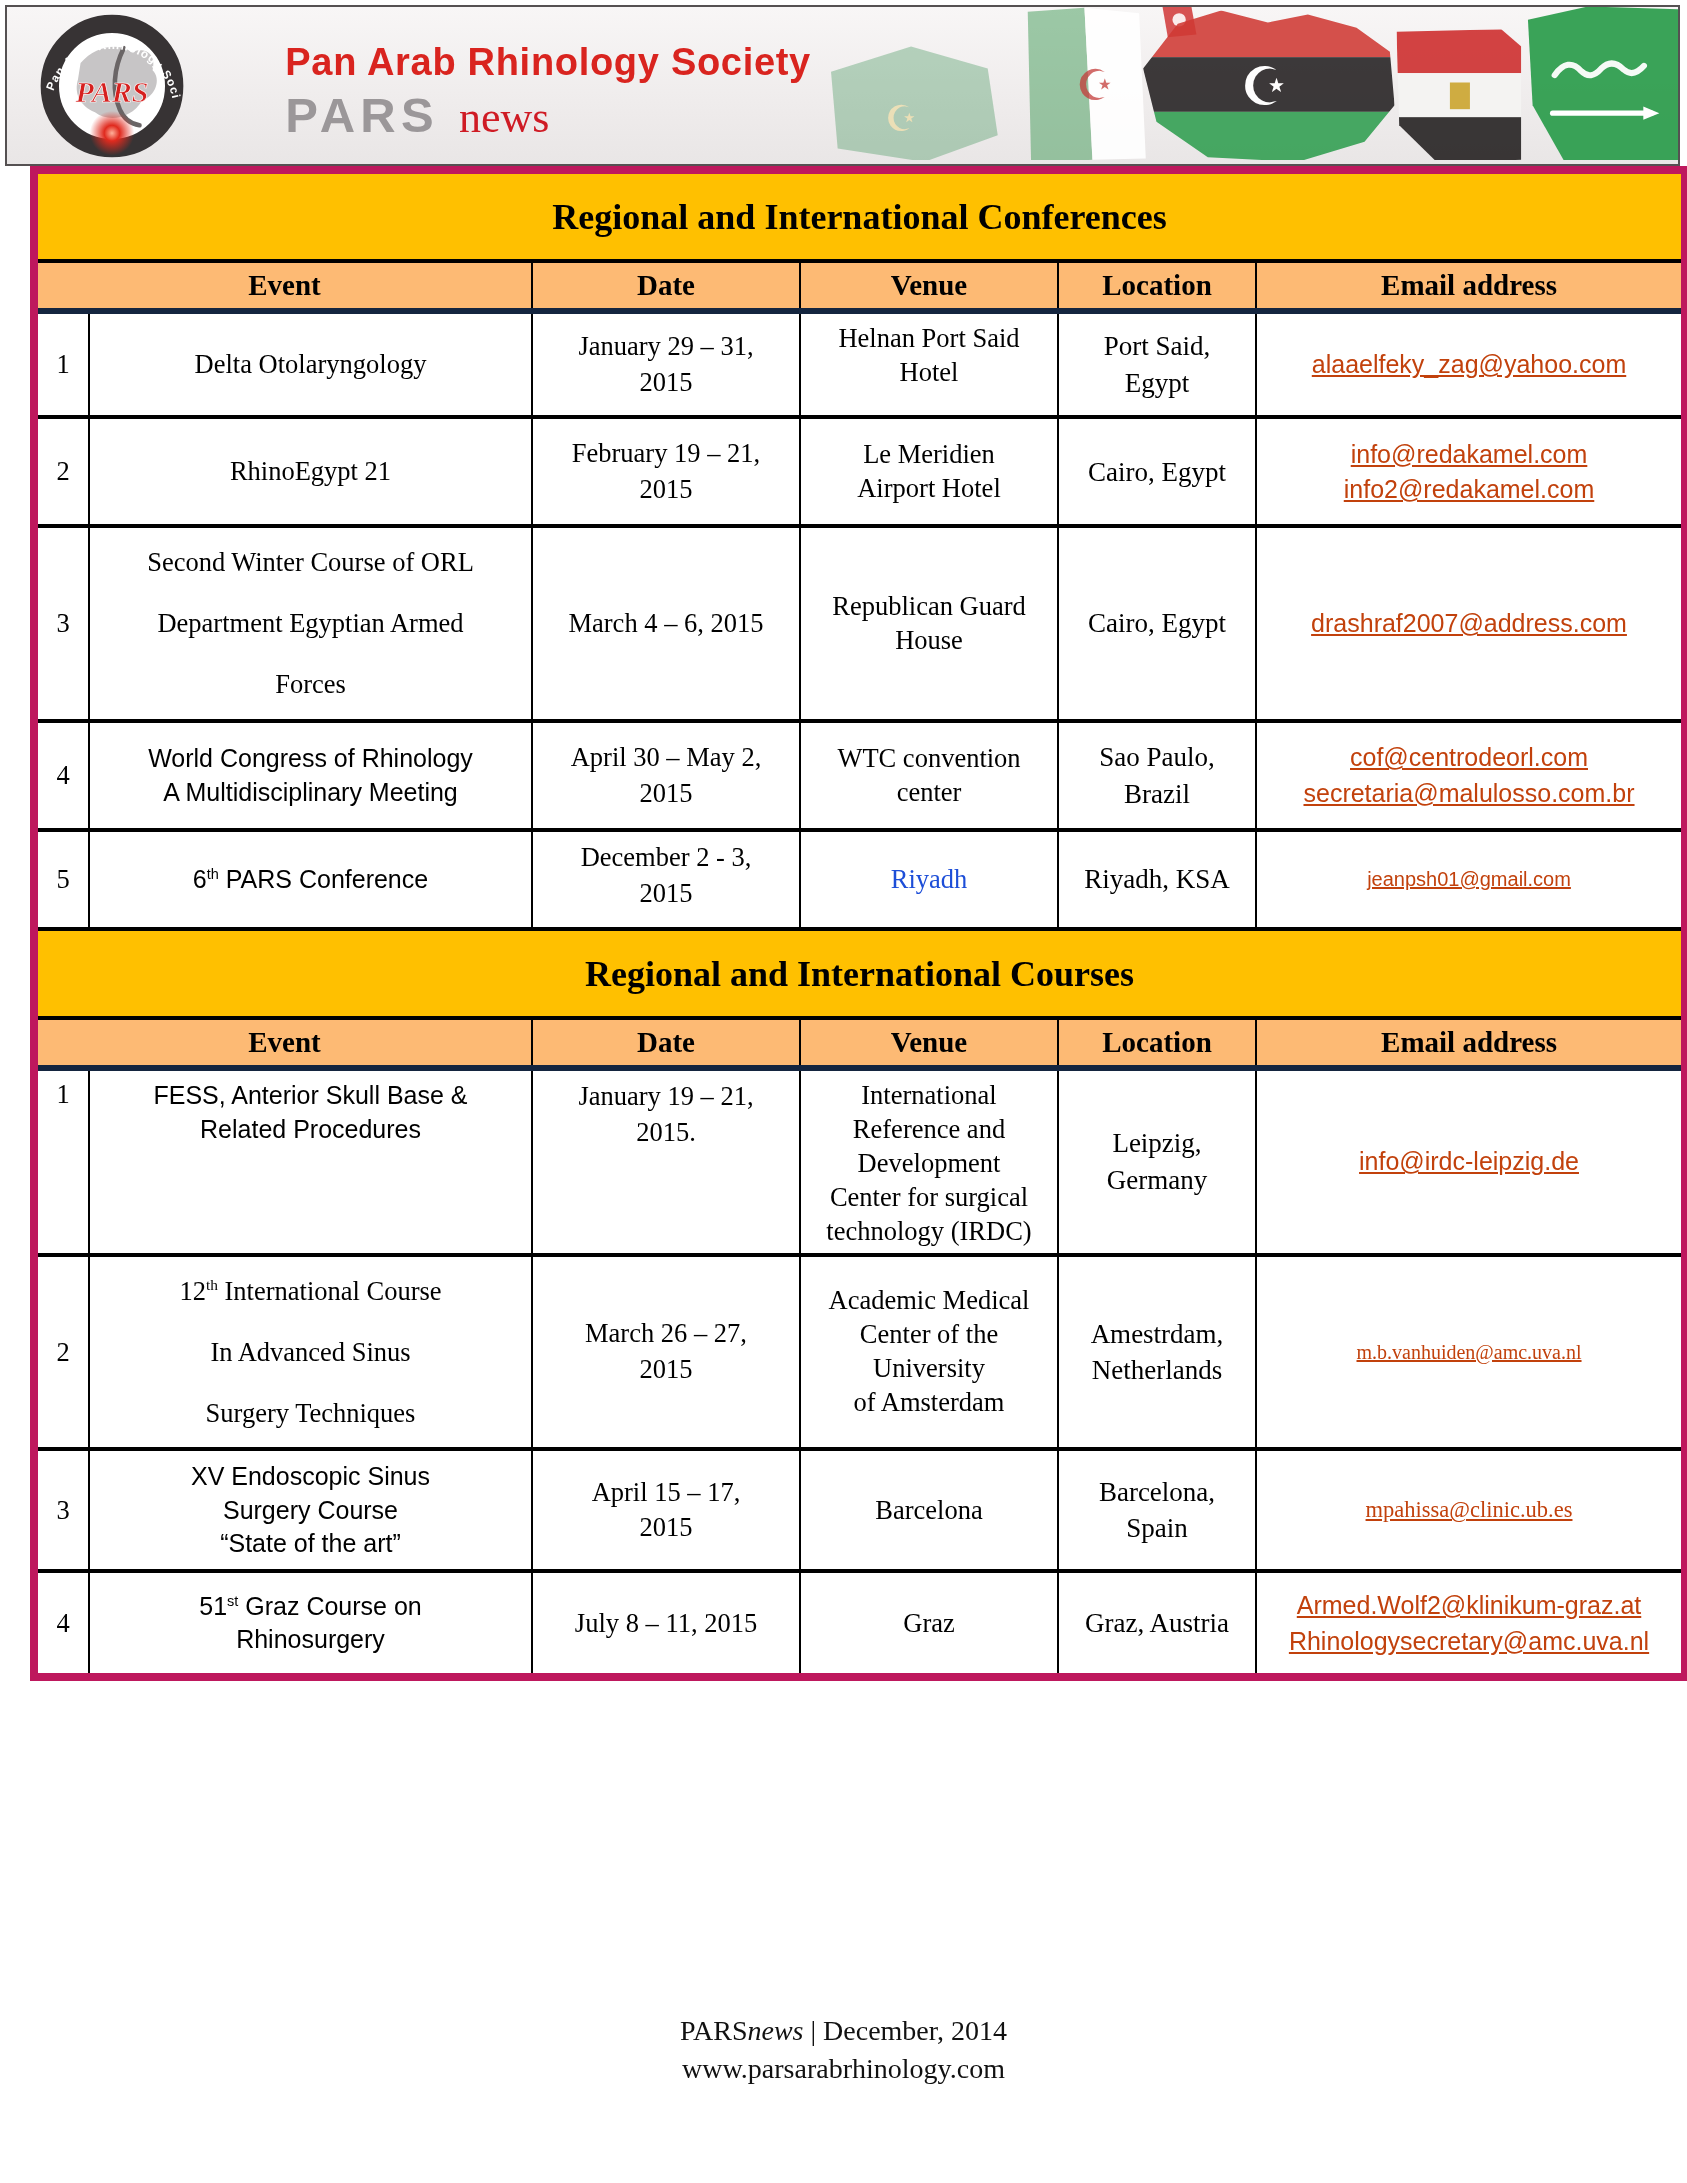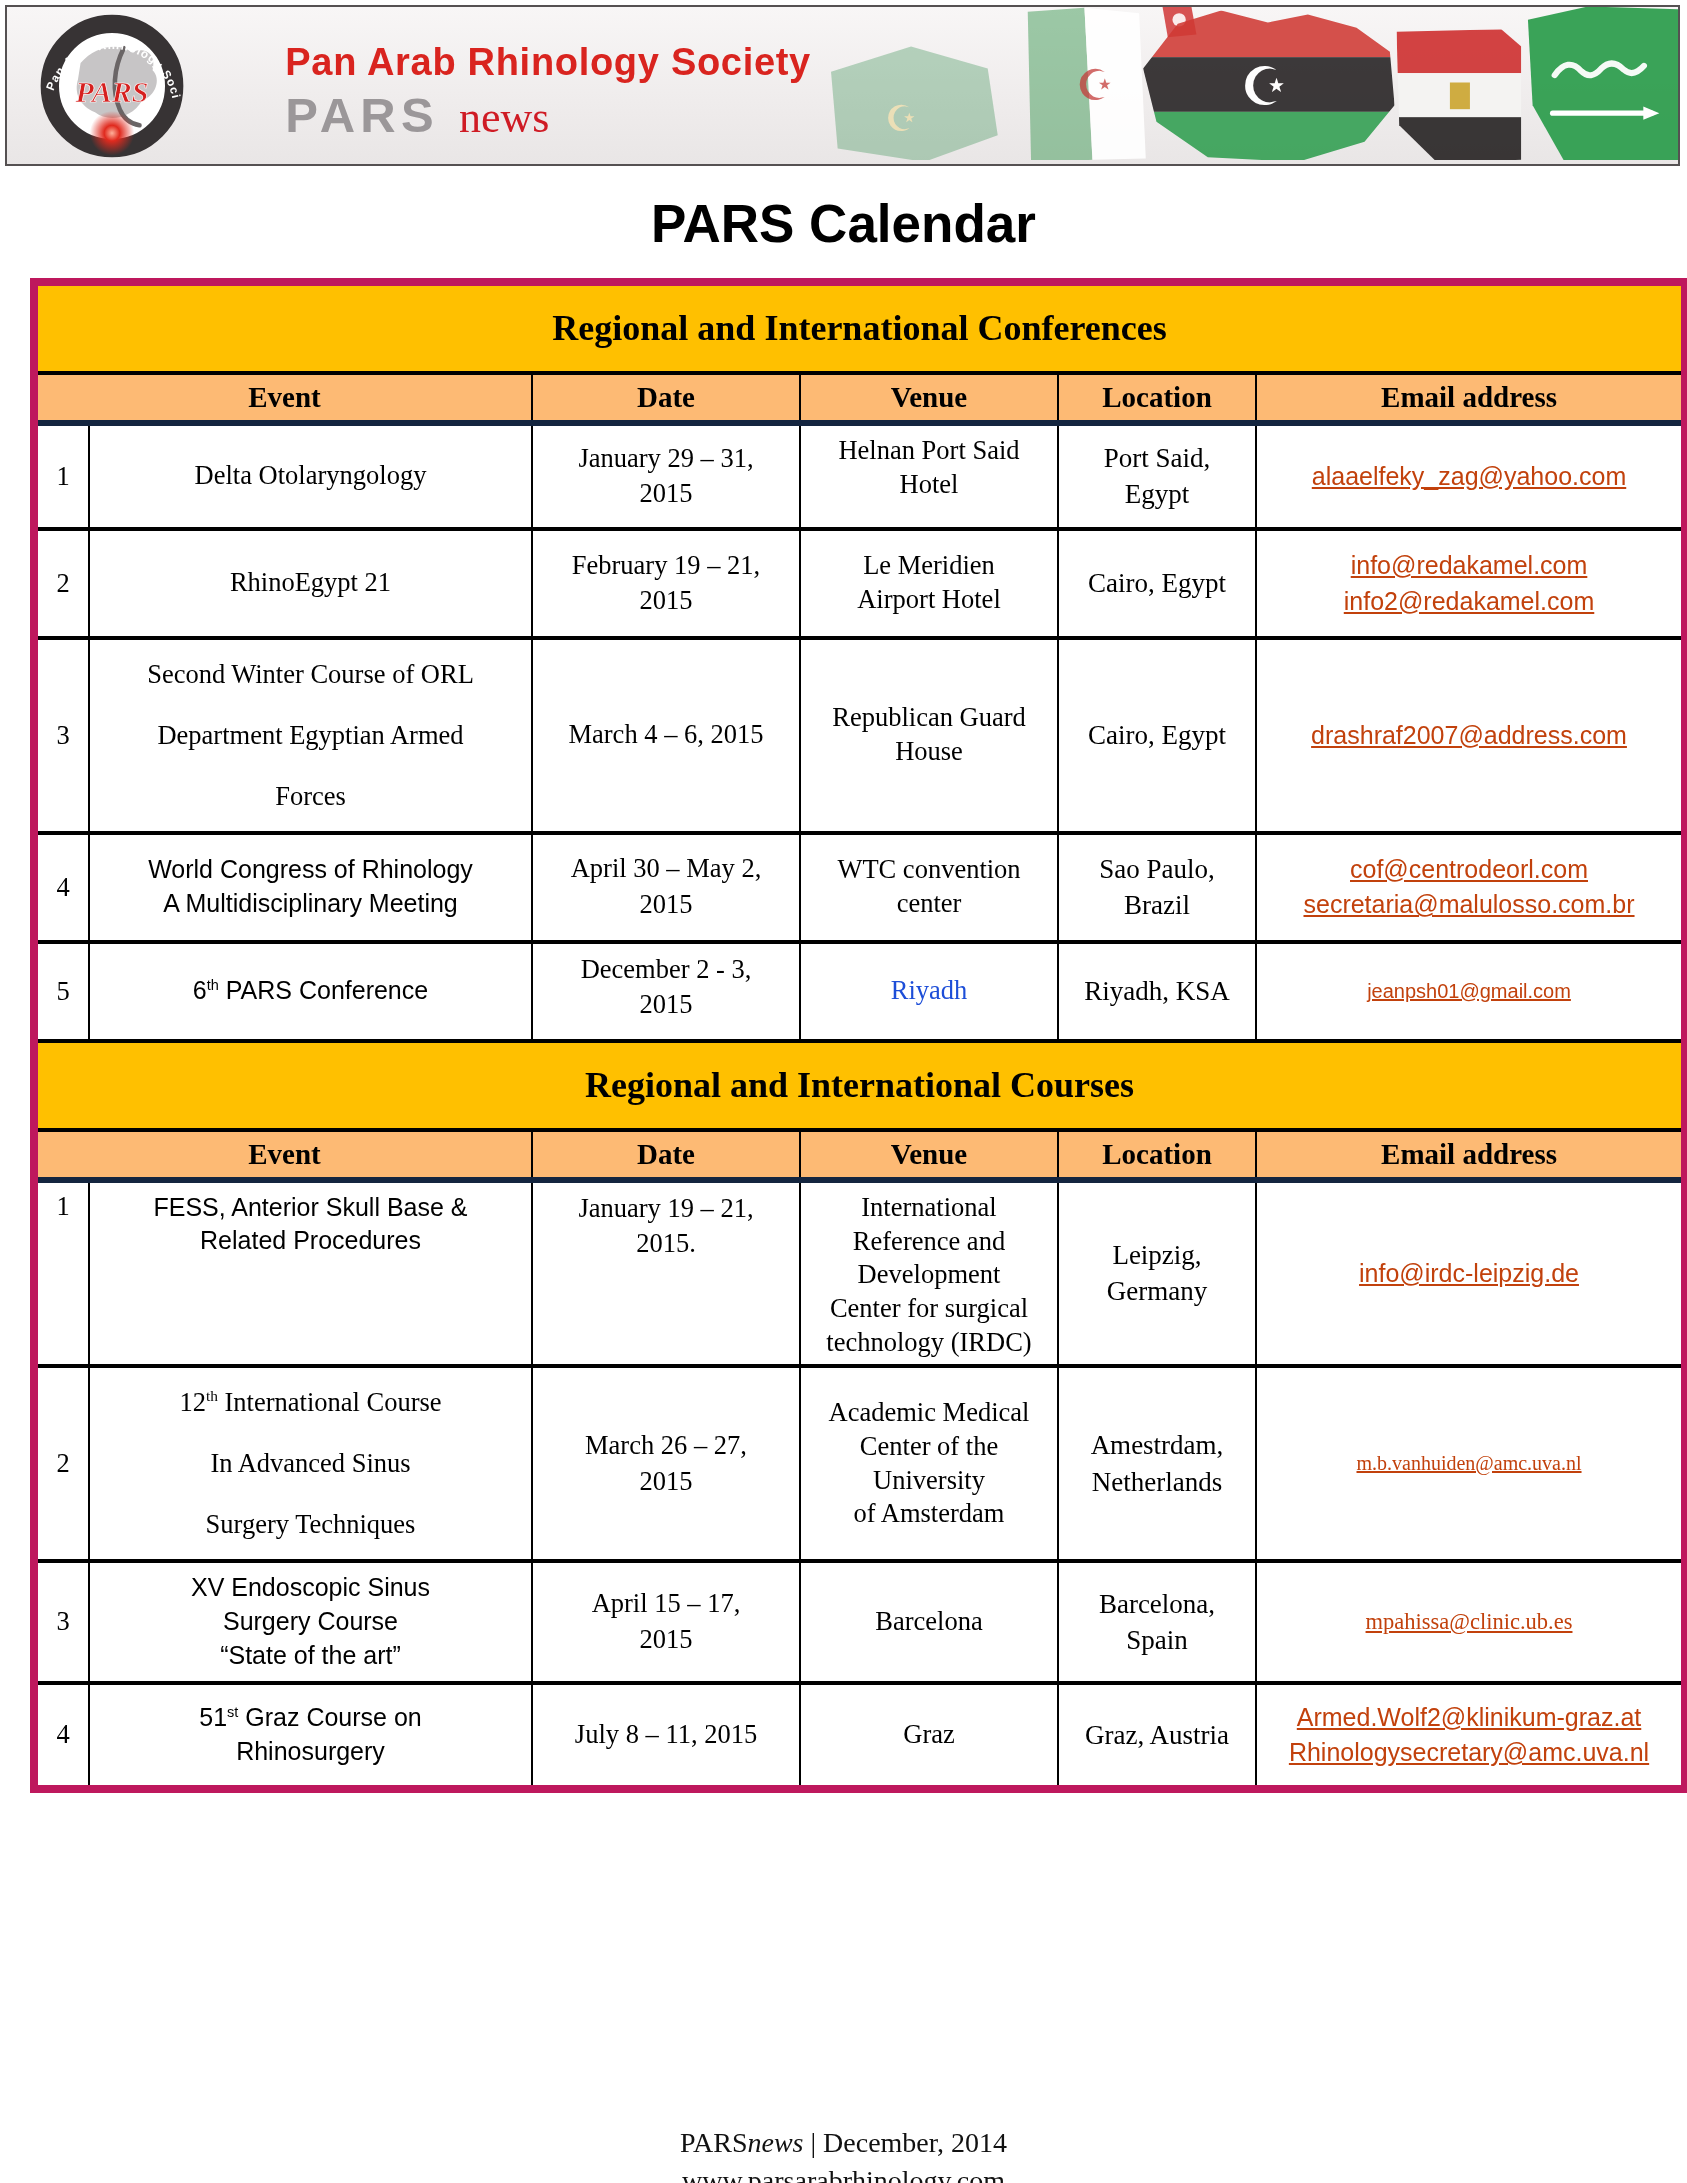--- a/index.html
+++ b/index.html
@@ -121,21 +121,20 @@
       </g>
       <g>
         <path d="M1045,22 L1135,2 L1270,6 L1270,235 L1100,235 L1052,150 Z" fill="#2f9e4f" opacity="0.95"></path>
         <path d="M1085,105 q20,-28 40,-6 q14,14 30,-4 q16,-16 34,2 q14,12 30,-6" stroke="#ffffff" stroke-width="9" fill="none" stroke-linecap="round" opacity="0.95"></path>
         <path d="M1082,162 L1230,162" stroke="#ffffff" stroke-width="8" stroke-linecap="round"></path>
         <polygon points="1242,162 1218,152 1218,172" fill="#ffffff"></polygon>
       </g>
     </svg>
   </div>
 
-  <h1 class="title">PARS Calendar</h1>
 
   <table class="cal">
     <colgroup>
       <col style="width:55px">
         <col style="width:443px">
         <col style="width:268px">
       <col style="width:258px">
         <col style="width:198px">
         <col style="width:429px">
     </colgroup>

